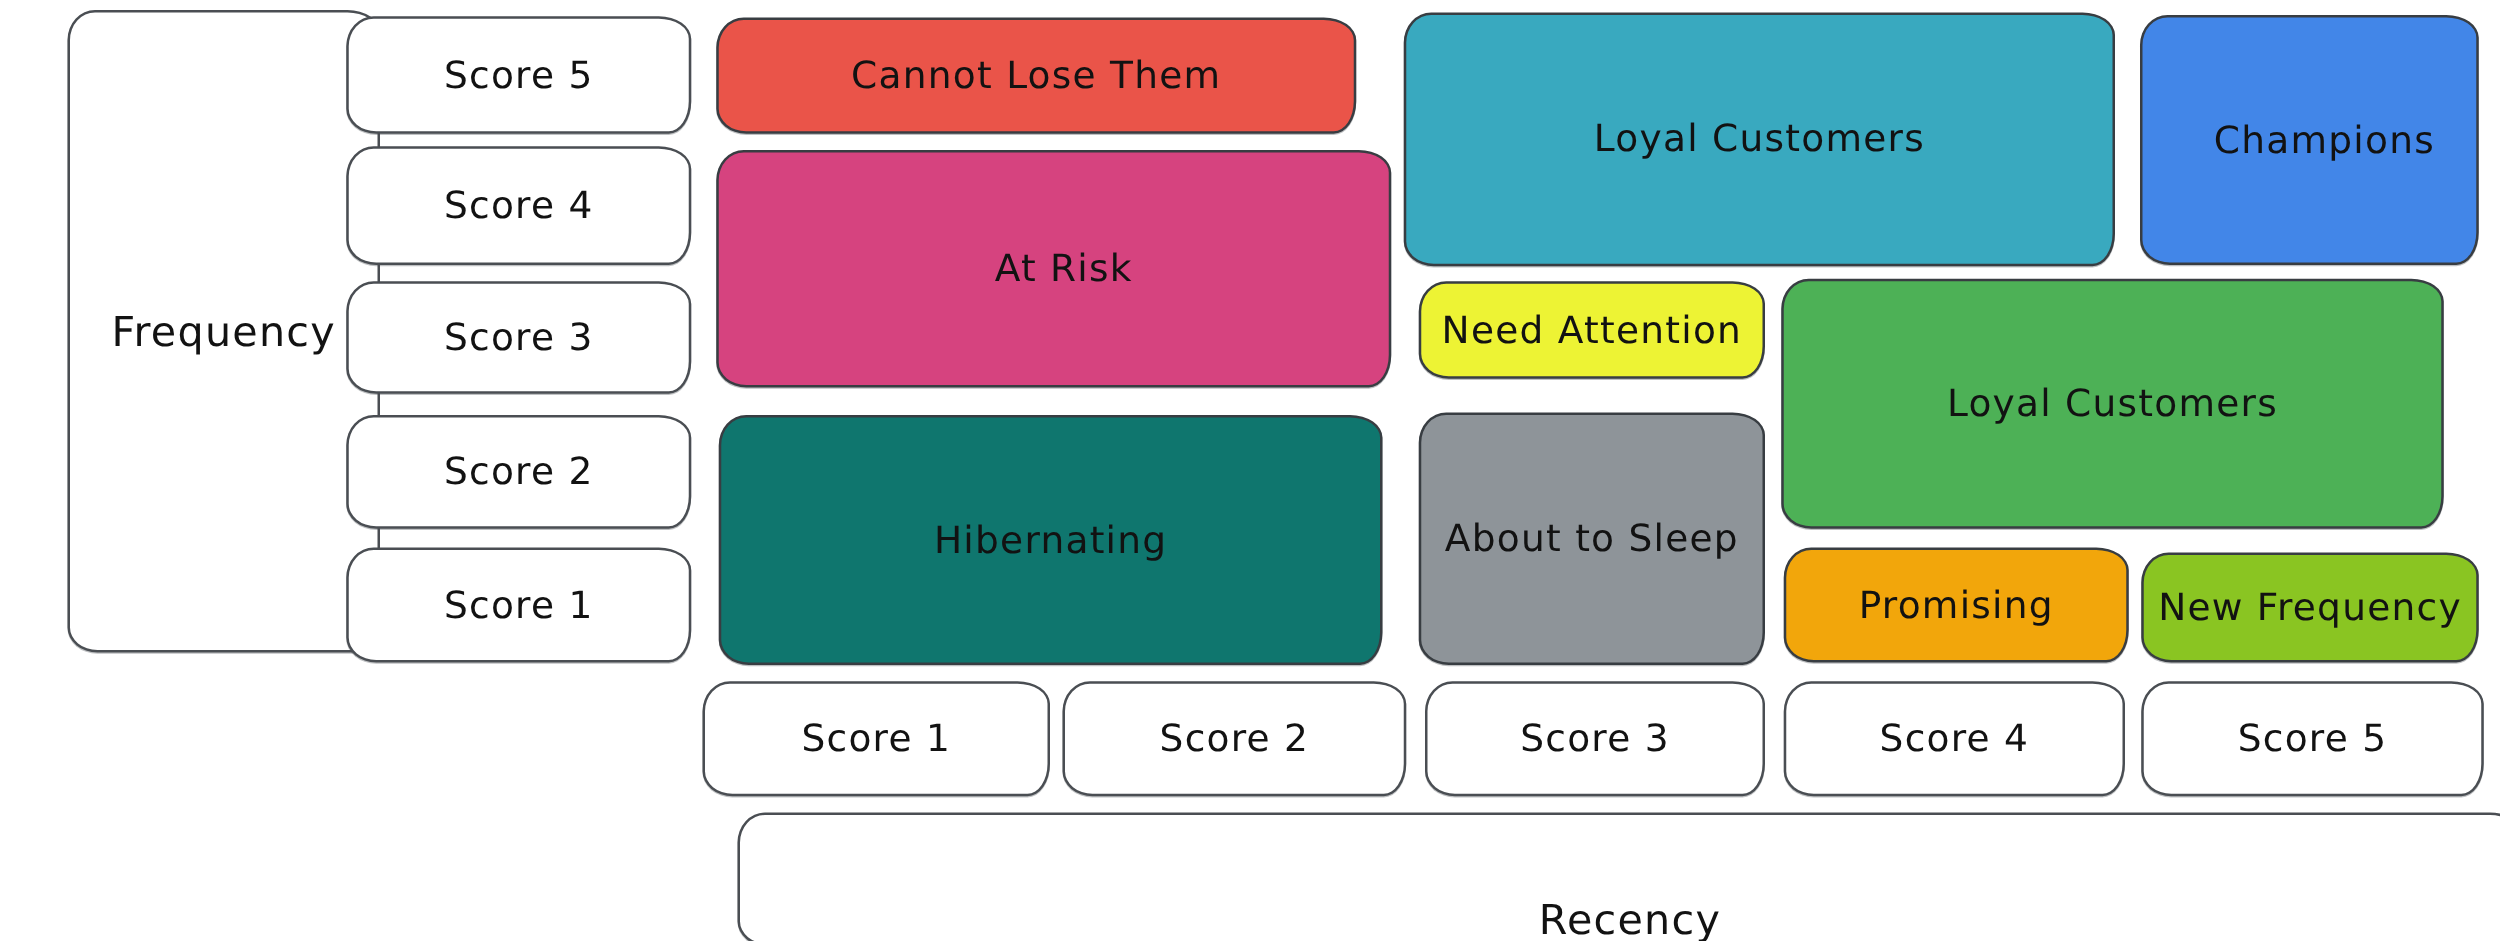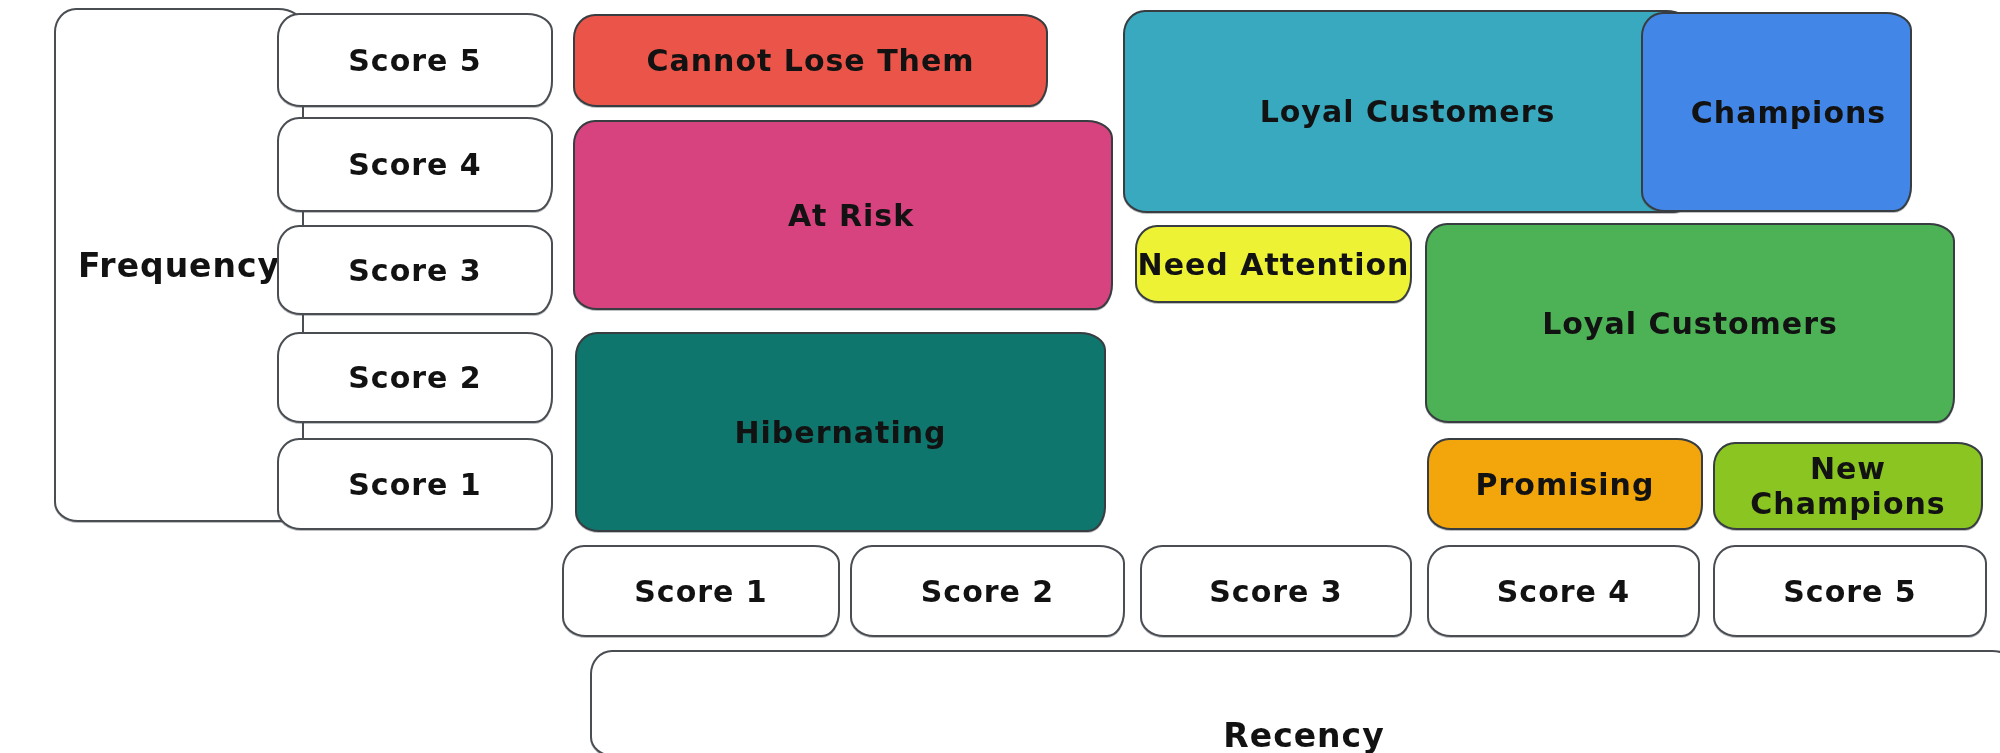--- a/index.html
+++ b/index.html
@@ -14,43 +14,43 @@
   }
   .box {
     position: absolute;
     box-sizing: border-box;
     display: flex;
     align-items: center;
     justify-content: center;
     text-align: center;
     border: 2.5px solid #383d42;
     font-size: 30px;
-    font-weight: 700;
+    font-weight: 400;
     letter-spacing: 1px;
     
     border-radius: 22px 26px 18px 24px / 24px 18px 26px 20px;
     box-shadow: 0 1px 0 rgba(70,74,79,0.35);
   }
   .white { background: #ffffff; border-color: #4a4e53; }
 
   
   .freq-axis   { left: 10px;  top: 8px;   width: 250px; height: 514px; font-size: 33px; margin-left: 44px; }
   .fs          { left: 277px; width: 276px; }
   .fs5 { top: 13px;  height: 94px; }
   .fs4 { top: 117px; height: 95px; }
   .fs3 { top: 225px; height: 90px; }
   .fs2 { top: 332px; height: 91px; }
   .fs1 { top: 438px; height: 92px; }
 
   
-  .seg-cannot     { left: 573px;  top: 14px;  width: 475px; height: 93px; }
+  .seg-cannot     { left: 573px;  top: 14px;  width: 512px; height: 93px; }
   .seg-atrisk     { left: 573px;  top: 120px; width: 540px; height: 190px; }
   .seg-hibernate  { left: 575px;  top: 332px; width: 531px; height: 200px; }
   .seg-loyal-top  { left: 1123px; top: 10px;  width: 569px; height: 203px; }
-  .seg-champions  { left: 1641px; top: 12px;  width: 271px; height: 200px; padding-left: 24px; }
+  .seg-champions  { left: 1712px; top: 12px;  width: 271px; height: 200px; padding-left: 24px; }
   .seg-needatt    { left: 1135px; top: 225px; width: 277px; height: 78px; }
   .seg-sleep      { left: 1135px; top: 330px; width: 277px; height: 202px; }
   .seg-loyal-mid  { left: 1425px; top: 223px; width: 530px; height: 200px; }
   .seg-promising  { left: 1427px; top: 438px; width: 276px; height: 92px; justify-content: center; }
   .seg-newcust    { left: 1713px; top: 442px; width: 270px; height: 88px; }
 
   
   .rs  { top: 545px; height: 92px; }
   .rs1 { left: 562px;  width: 278px; }
   .rs2 { left: 850px;  width: 275px; }
@@ -94,28 +94,31 @@
   </div>
   <div class="box seg-loyal-top" style="background: rgb(57, 169, 191);">
     <span>Loyal Customers</span>
   </div>
   <div class="box seg-champions" style="background: rgb(66, 134, 232);">
     <span>Champions</span>
   </div>
   <div class="box seg-needatt" style="background: rgb(237, 243, 52);">
     <span>Need Attention</span>
   </div>
+  <div class="box seg-sleep" style="background: rgb(142, 148, 153);">
+    <span>About to Sleep</span>
+  </div>
   <div class="box seg-loyal-mid" style="background: rgb(77, 177, 86);">
     <span>Loyal Customers</span>
   </div>
   <div class="box seg-promising" style="background: rgb(242, 166, 11);">
     <span>Promising</span>
   </div>
   <div class="box seg-newcust" style="background: rgb(138, 197, 34);">
-    <span>New Champions</span>
+    <span>New Frequency</span>
   </div>
 
   <div class="box white rs rs1">
     <span>Score 1</span>
   </div>
   <div class="box white rs rs2">
     <span>Score 2</span>
   </div>
   <div class="box white rs rs3">
     <span>Score 3</span>

